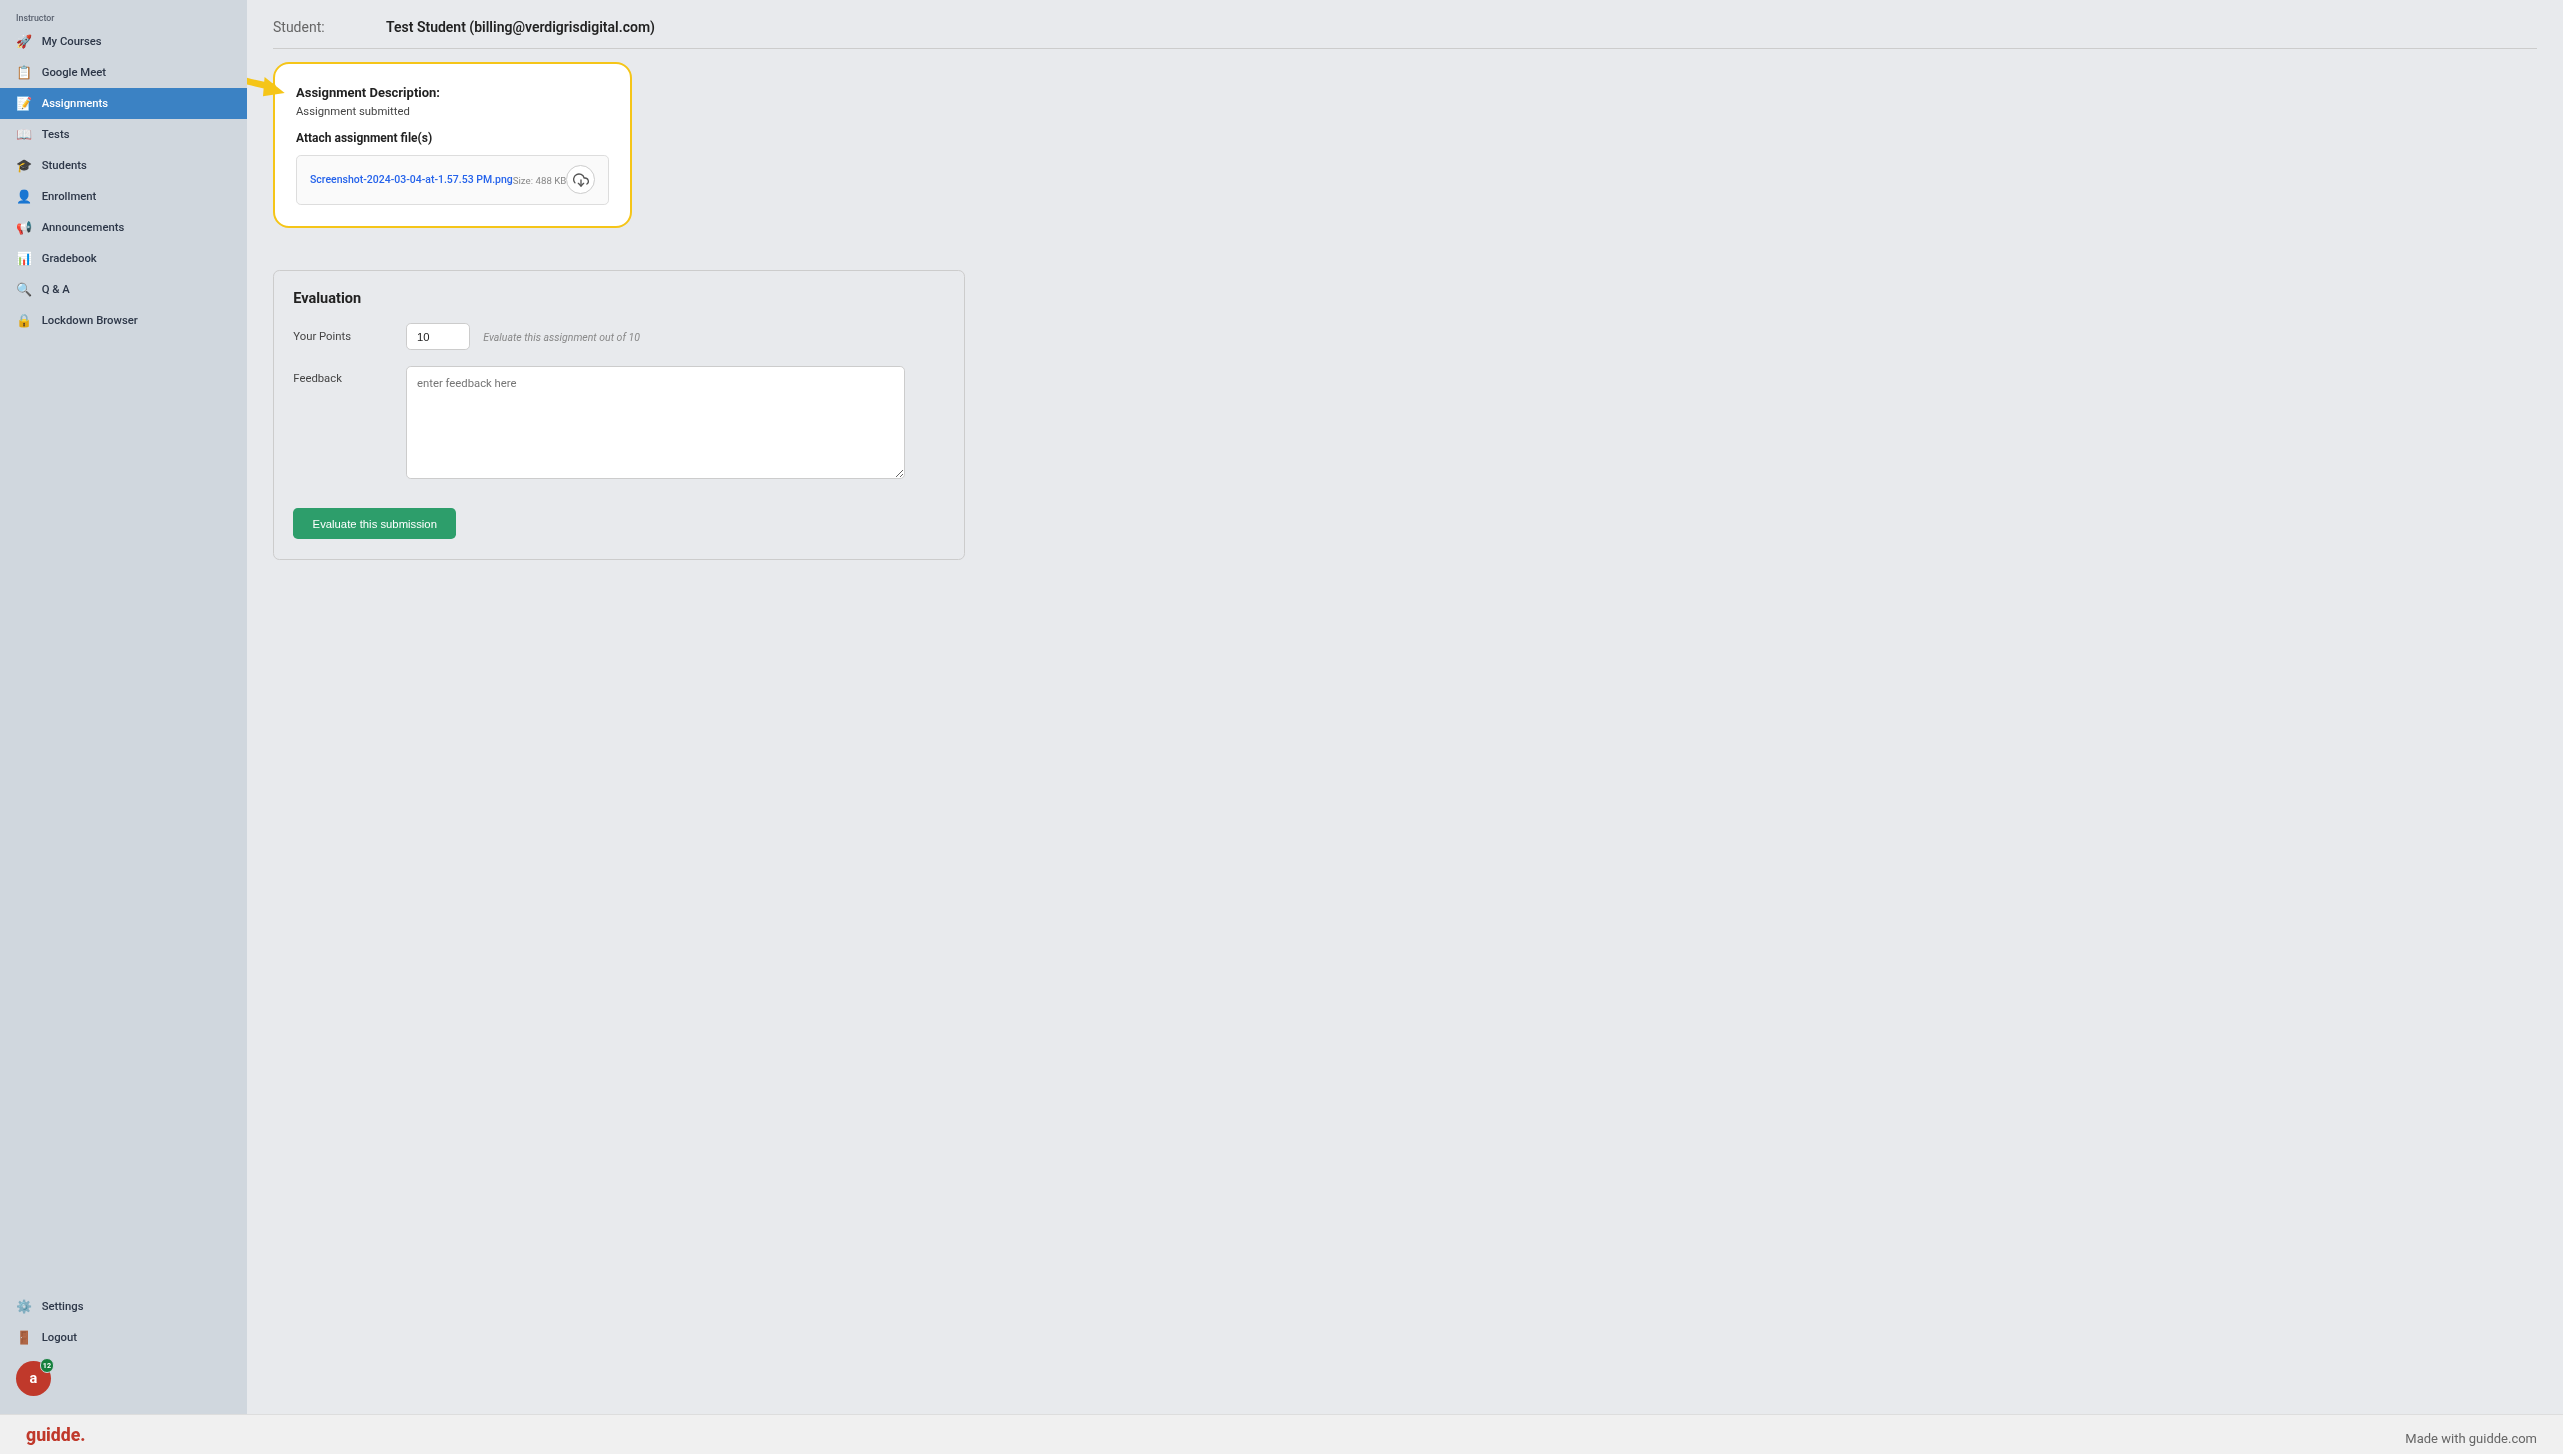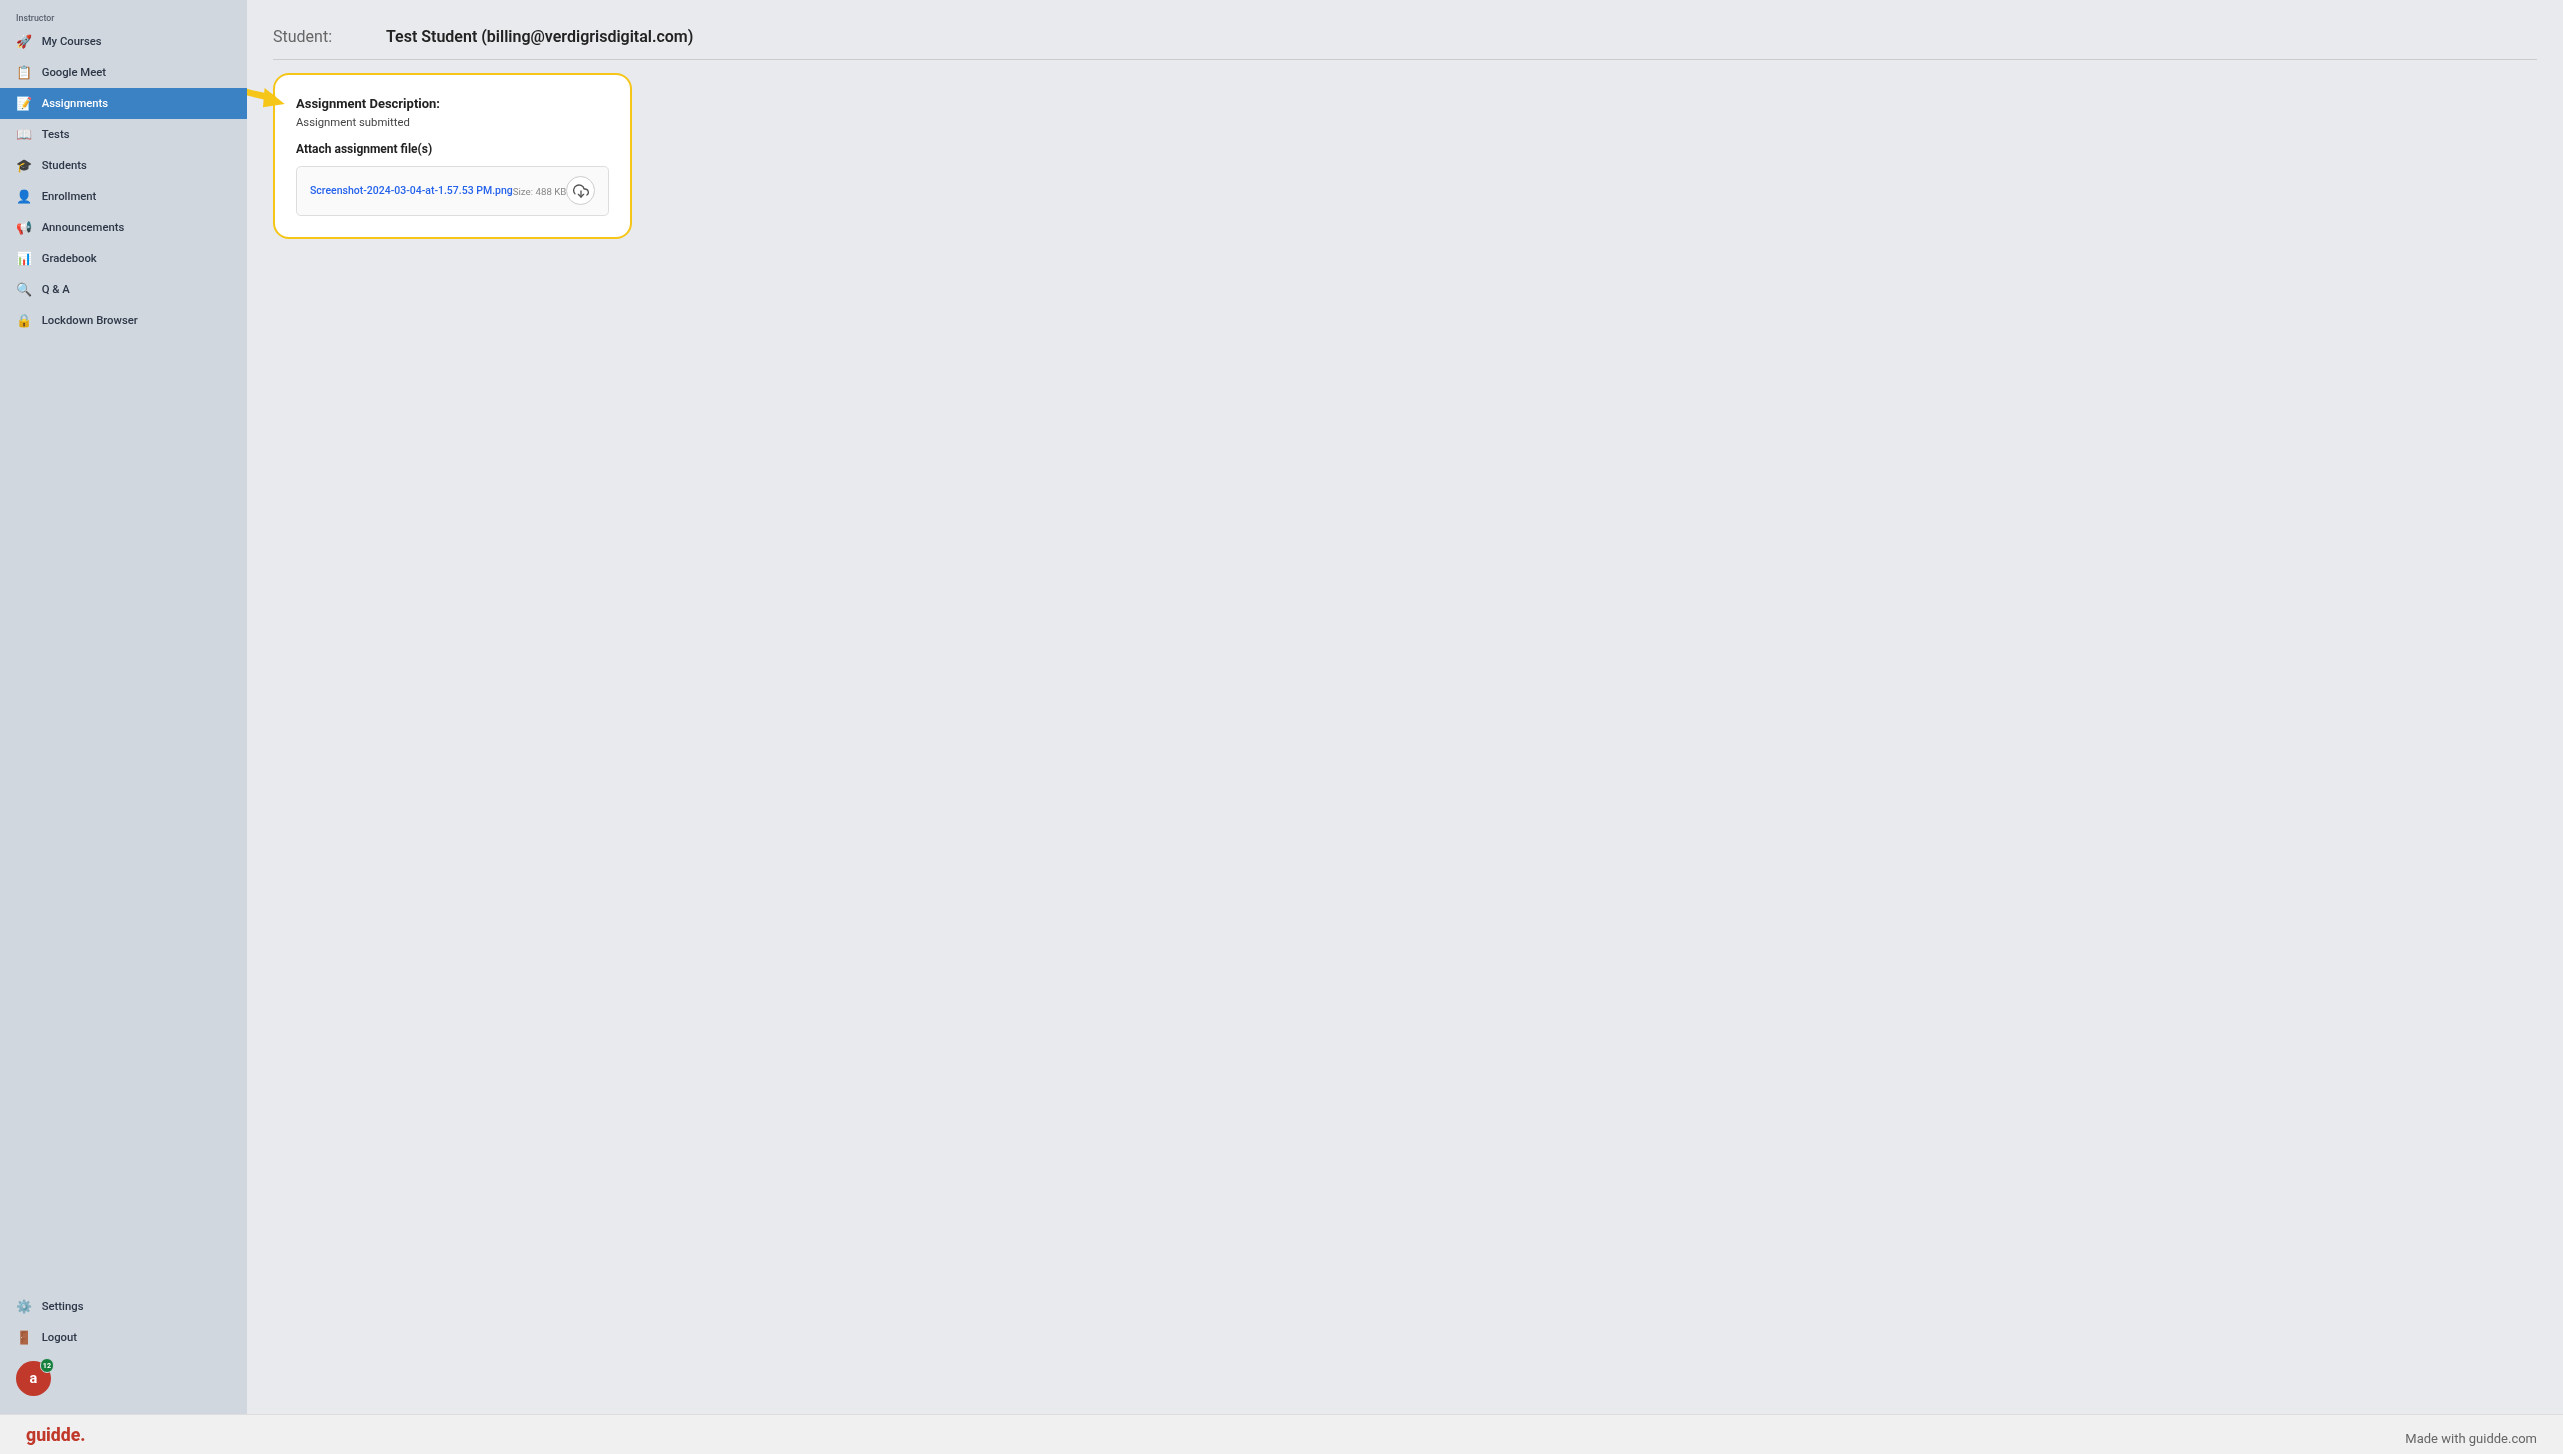--- a/index.html
+++ b/index.html
@@ -119,23 +119,22 @@
       flex: 1;
       background: #e8eaed;
       overflow-y: auto;
       padding: 19.3px 26px;
     }
 
     .info-row {
       display: flex;
       align-items: flex-start;
       margin-bottom: 9.7px;
-      font-size: 16px;
+      font-size: 14px;
       color: #444;
-      margin-top: 8px;
     }
 
     .info-label {
       min-width: 113px;
       color: #666;
     }
 
     .info-value {
       font-weight: 600;
       color: #222;
@@ -431,20 +430,36 @@
               <polyline points="8 17 12 21 16 17"></polyline>
               <line x1="12" y1="12" x2="12" y2="21"></line>
               <path d="M20.88 18.09A5 5 0 0 0 18 9h-1.26A8 8 0 1 0 3 16.29"></path>
             </svg>
           </button>
         </div>
       </div>
     </div>
 
     
+    <div class="evaluation-section">
+      <h3>Evaluation</h3>
+
+      <div class="eval-row">
+        <span class="eval-label">Your Points</span>
+        <input class="eval-input" type="number" value="10" style="">
+        <span class="eval-hint">Evaluate this assignment out of 10</span>
+      </div>
+
+      <div class="eval-row">
+        <span class="eval-label">Feedback</span>
+        <textarea class="feedback-textarea" placeholder="enter feedback here" style=""></textarea>
+      </div>
+
+      <button class="submit-btn">Evaluate this submission</button>
+    </div>
   </div>
 </div>
 
 <div class="footer">
   <div class="footer-logo">guidde.</div>
   <div class="footer-text">Made with guidde.com</div>
 </div>
 
 
 </body></html>

